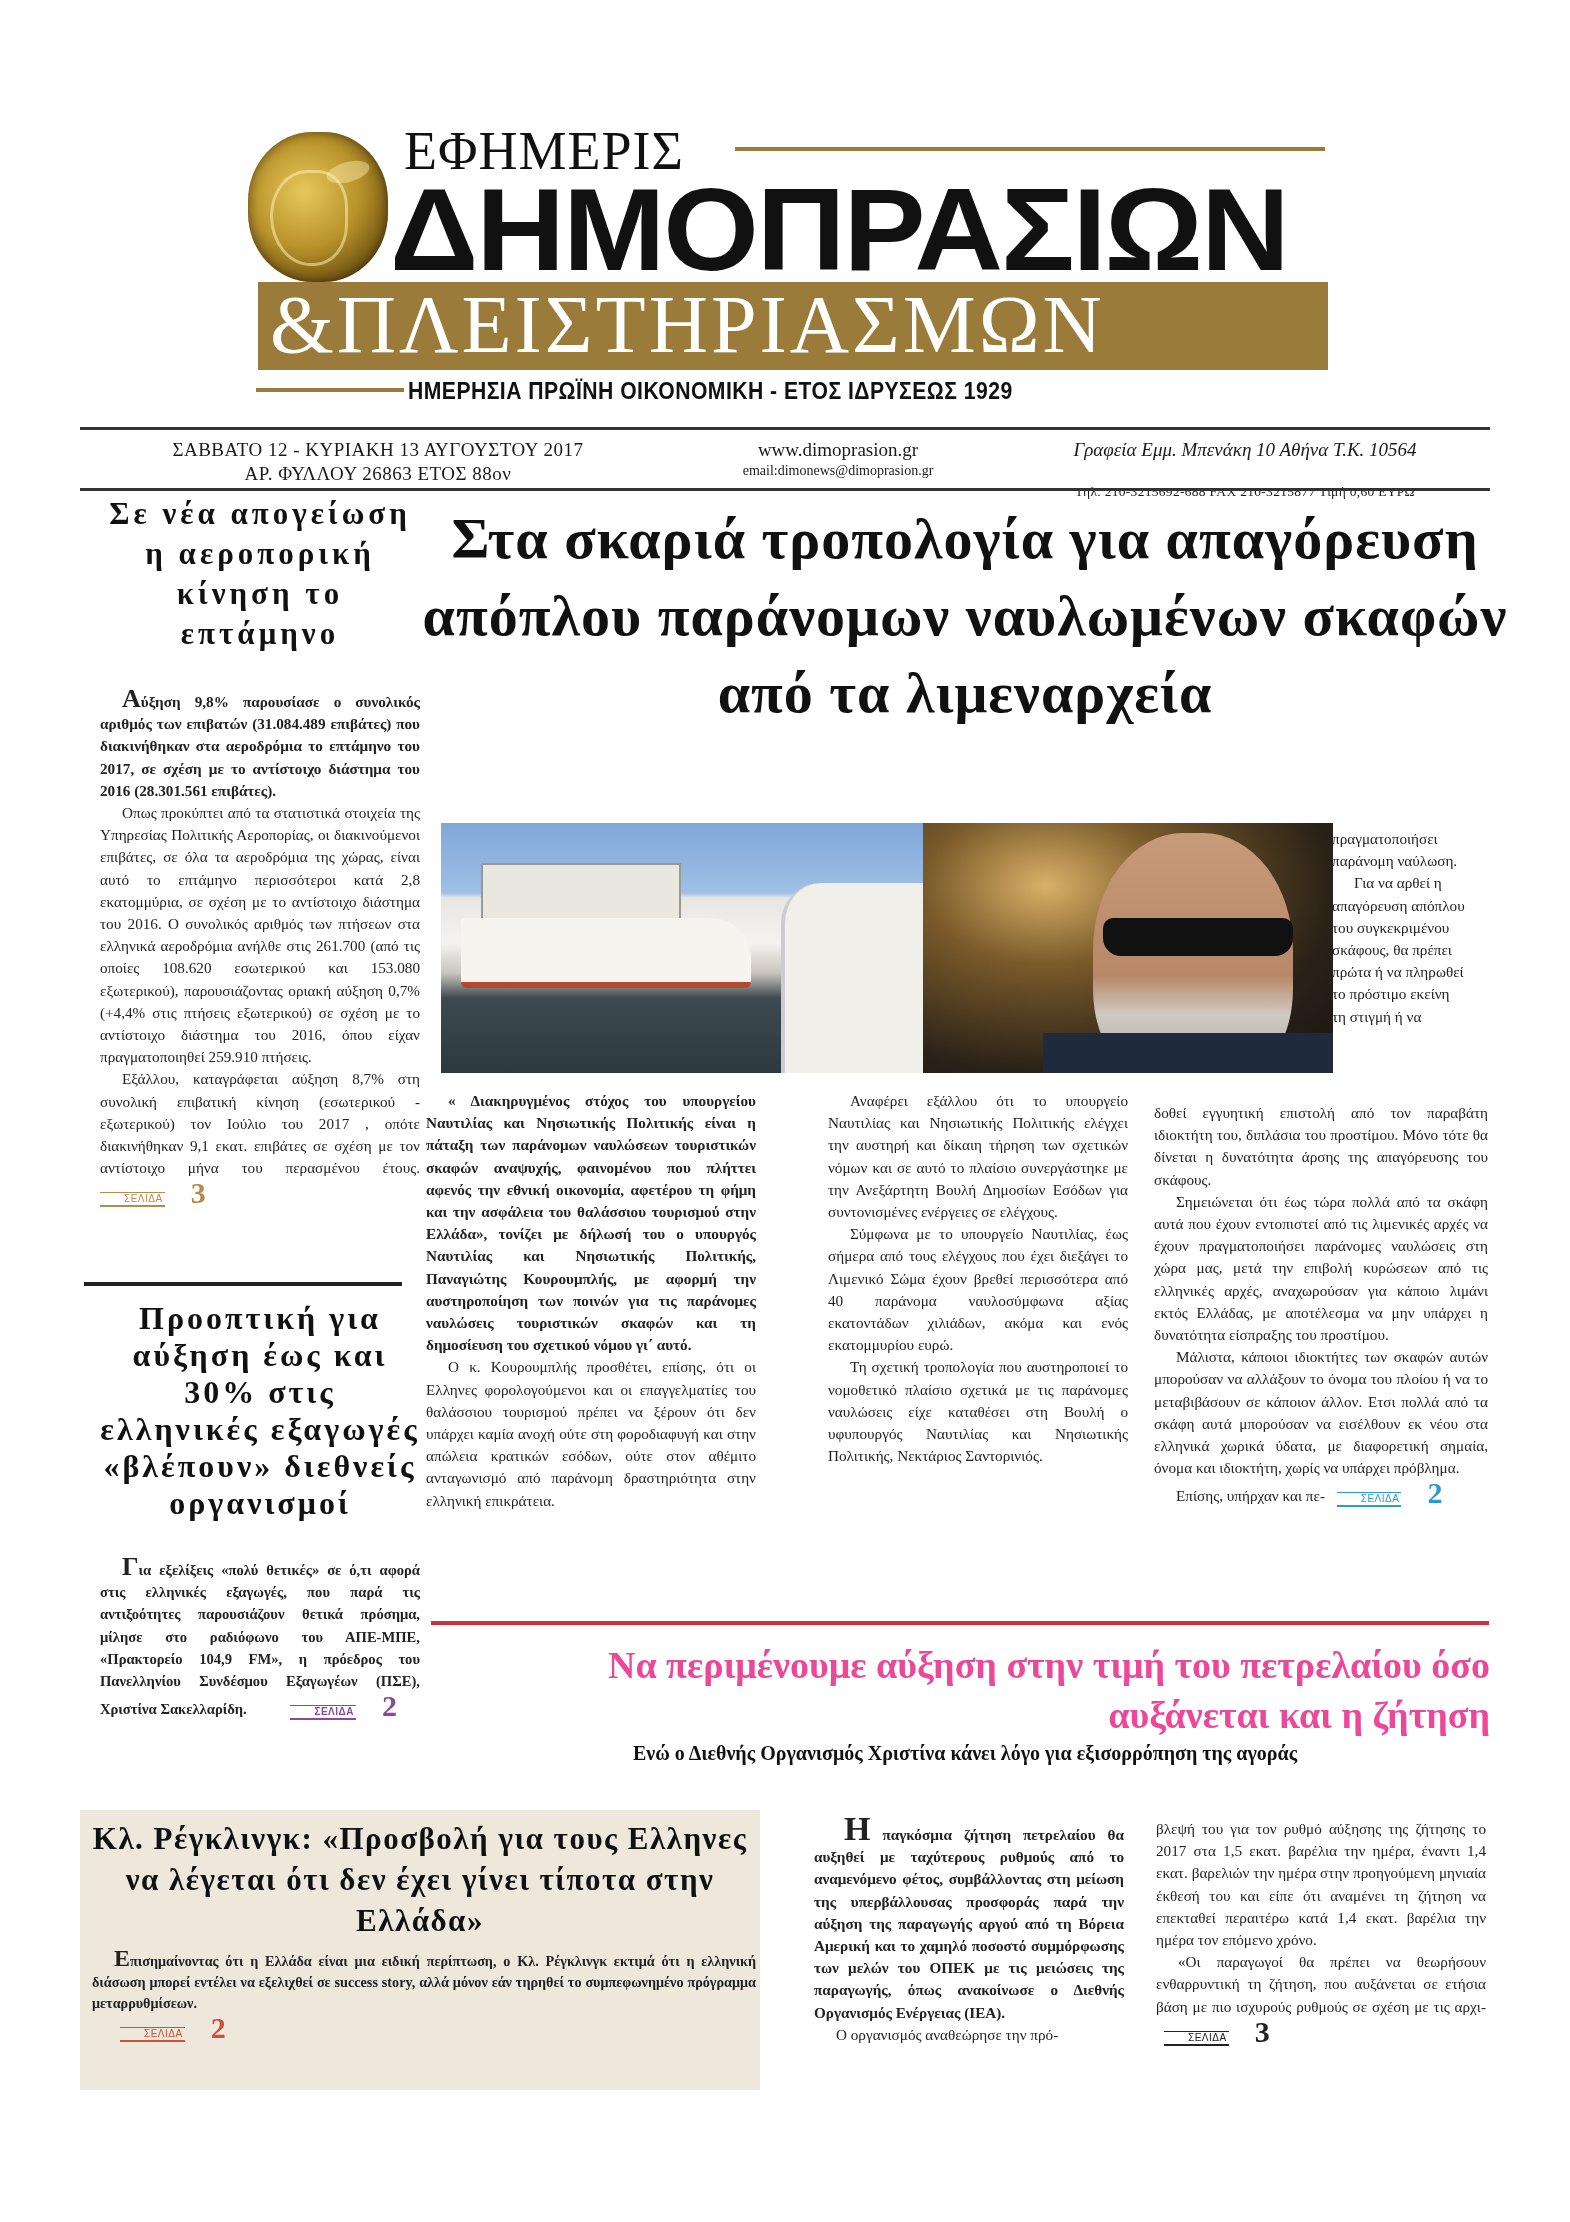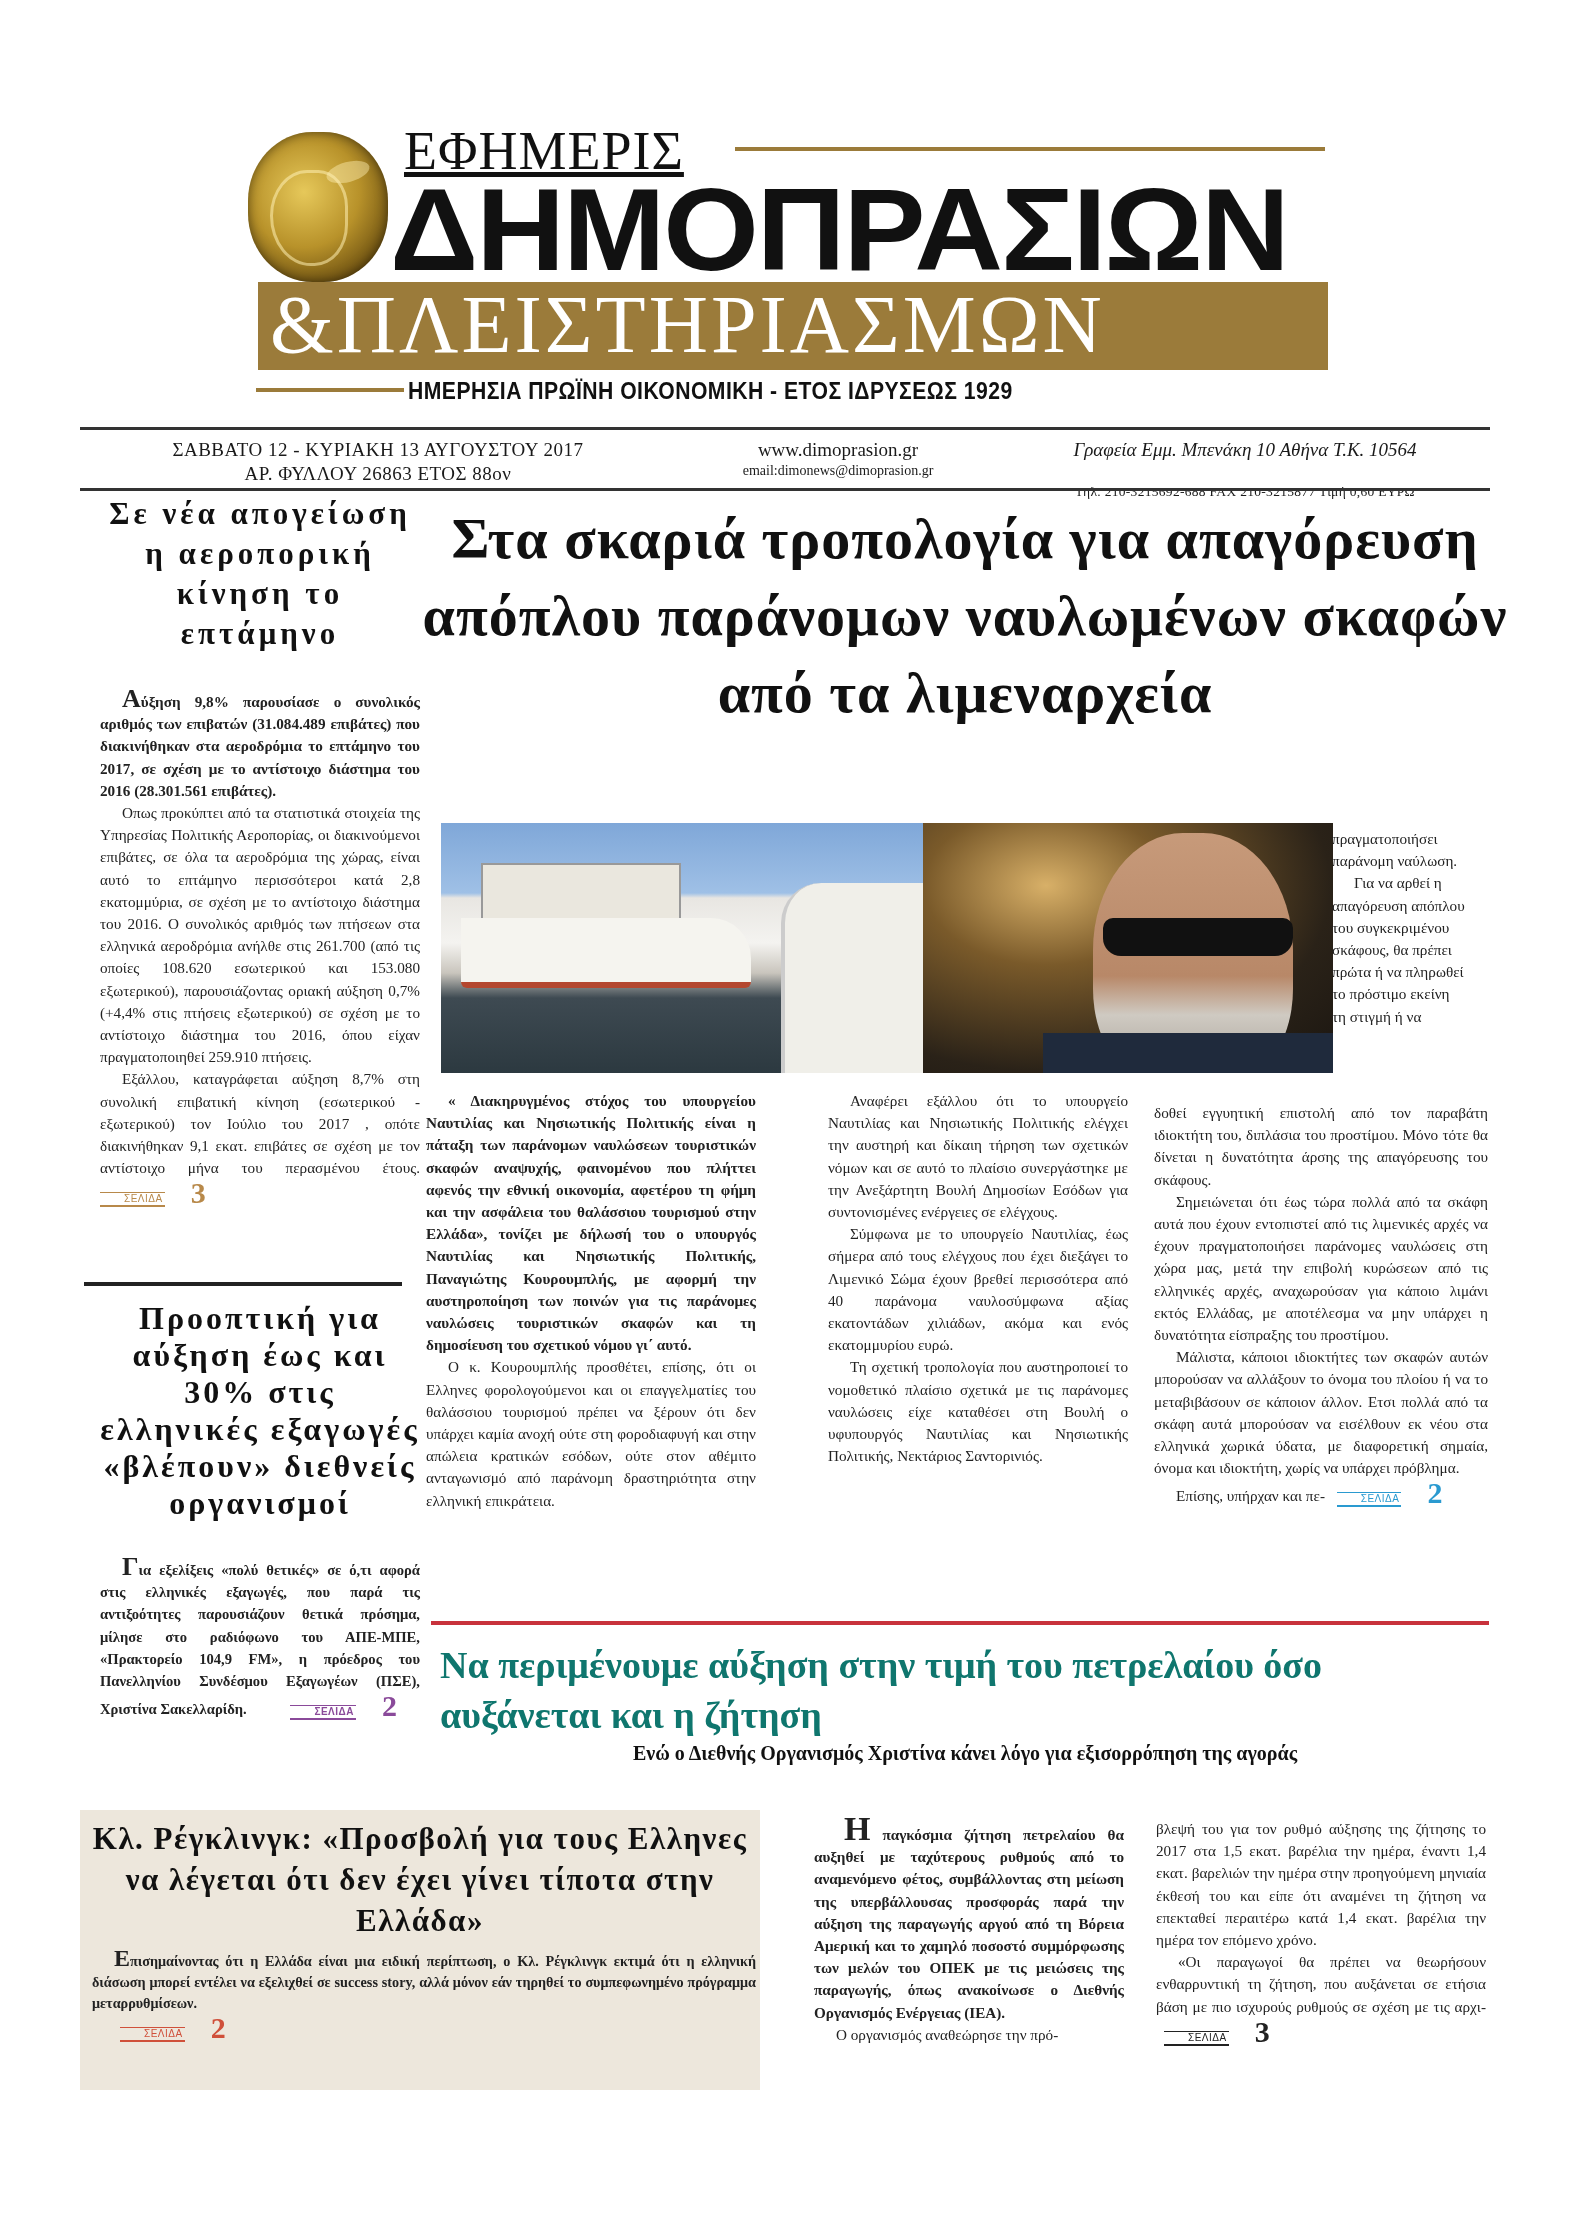--- a/index.html
+++ b/index.html
@@ -3,21 +3,21 @@
 <meta charset="utf-8">
 <style>
   * { box-sizing: border-box; margin: 0; padding: 0; }
   body { width: 1570px; height: 2222px; background: #ffffff; position: relative; overflow: hidden; font-family: "Liberation Serif", serif; color: #1a1a1a; }
   .abs { position: absolute; }
 
   
   .coin { left: 248px; top: 132px; width: 140px; height: 150px; border-radius: 46%; background: radial-gradient(circle at 40% 40%, #e6c85a 0%, #b8922a 45%, #6a4e10 80%, #3e2c06 100%); box-shadow: inset 0 0 12px rgba(0,0,0,0.5); }
   .coin .profile { position: absolute; left: 22px; top: 38px; width: 78px; height: 96px; border-radius: 50% 40% 45% 55%; border: 3px solid rgba(255,240,180,0.55); }
   .coin .wing { position: absolute; left: 78px; top: 30px; width: 44px; height: 20px; border-radius: 50%; background: rgba(255,240,180,0.45); transform: rotate(-15deg); }
-  .title-small { left: 404px; top: 124px; font-family: "Liberation Serif", serif; font-size: 54px; letter-spacing: 1px; color: #111; line-height: 1; text-decoration: underline; }
+  .title-small { left: 404px; top: 124px; font-family: "Liberation Serif", serif; font-size: 54px; letter-spacing: 1px; color: #111; line-height: 1; }
   .gold-line-top { left: 735px; top: 147px; width: 590px; height: 4px; background: #9b7b3a; }
   .title-big { left: 390px; top: 172px; font-family: "Liberation Sans", sans-serif; font-weight: 900; font-size: 116px; line-height: 1; color: #111; letter-spacing: -2px; transform: scaleX(1.06); transform-origin: left; }
   .gold-band { left: 258px; top: 282px; width: 1070px; height: 88px; background: #9b7b3a; }
   .gold-band-text { left: 270px; top: 284px; font-family: "Liberation Serif", serif; font-size: 82px; line-height: 1; color: #ffffff; letter-spacing: 3px; white-space: nowrap; }
   .gold-line-bottom { left: 256px; top: 388px; width: 148px; height: 4px; background: #9b7b3a; }
   .tagline { left: 408px; top: 378px; font-family: "Liberation Sans", sans-serif; font-weight: 700; font-size: 23px; color: #111; letter-spacing: 0.5px; white-space: nowrap; transform: scaleX(0.92); transform-origin: left; }
 
   
   .rule-thick { left: 80px; height: 3px; background: #333; width: 1410px; }
   .info { top: 438px; text-align: center; line-height: 1.25; }
@@ -58,21 +58,21 @@
   .col-a { left: 426px; top: 1090px; width: 330px; }
   .col-b { left: 828px; top: 1090px; width: 300px; }
   .col-c { left: 1332px; top: 828px; width: 134px; }
   .col-d { left: 1154px; top: 1102px; width: 334px; }
   .col-text { font-size: 15.2px; line-height: 22.2px; text-align: justify; color: #222; }
   .col-text p { text-indent: 22px; }
   .col-text .bold { font-weight: 700; }
   .red-rule { left: 431px; top: 1621px; width: 1058px; height: 4px; background: #c8323c; }
 
   
-  .oil-headline { left: 440px; top: 1640px; width: 1050px; text-align: left; font-weight: 700; font-size: 38px; line-height: 50px; color: #0f766e; }
+  .oil-headline { left: 440px; top: 1640px; width: 1050px; text-align: right; font-weight: 700; font-size: 38px; line-height: 50px; color: #ec4899; }
   .oil-sub { left: 440px; top: 1742px; width: 1050px; text-align: center; font-weight: 700; font-size: 20px; color: #111; }
   .oil-col1 { left: 814px; top: 1818px; width: 310px; }
   .oil-col2 { left: 1156px; top: 1818px; width: 330px; }
 
   
   .regling-box { left: 80px; top: 1810px; width: 680px; height: 280px; background: #ede7dc; }
   .regling-headline { left: 92px; top: 1818px; width: 656px; text-align: center; font-weight: 700; font-size: 31px; line-height: 41px; color: #111; letter-spacing: 1.5px; }
   .regling-body { left: 92px; top: 1948px; width: 664px; font-size: 14.2px; line-height: 21px; text-align: justify; color: #222; }
   .regling-body p { text-indent: 22px; }
 </style>

